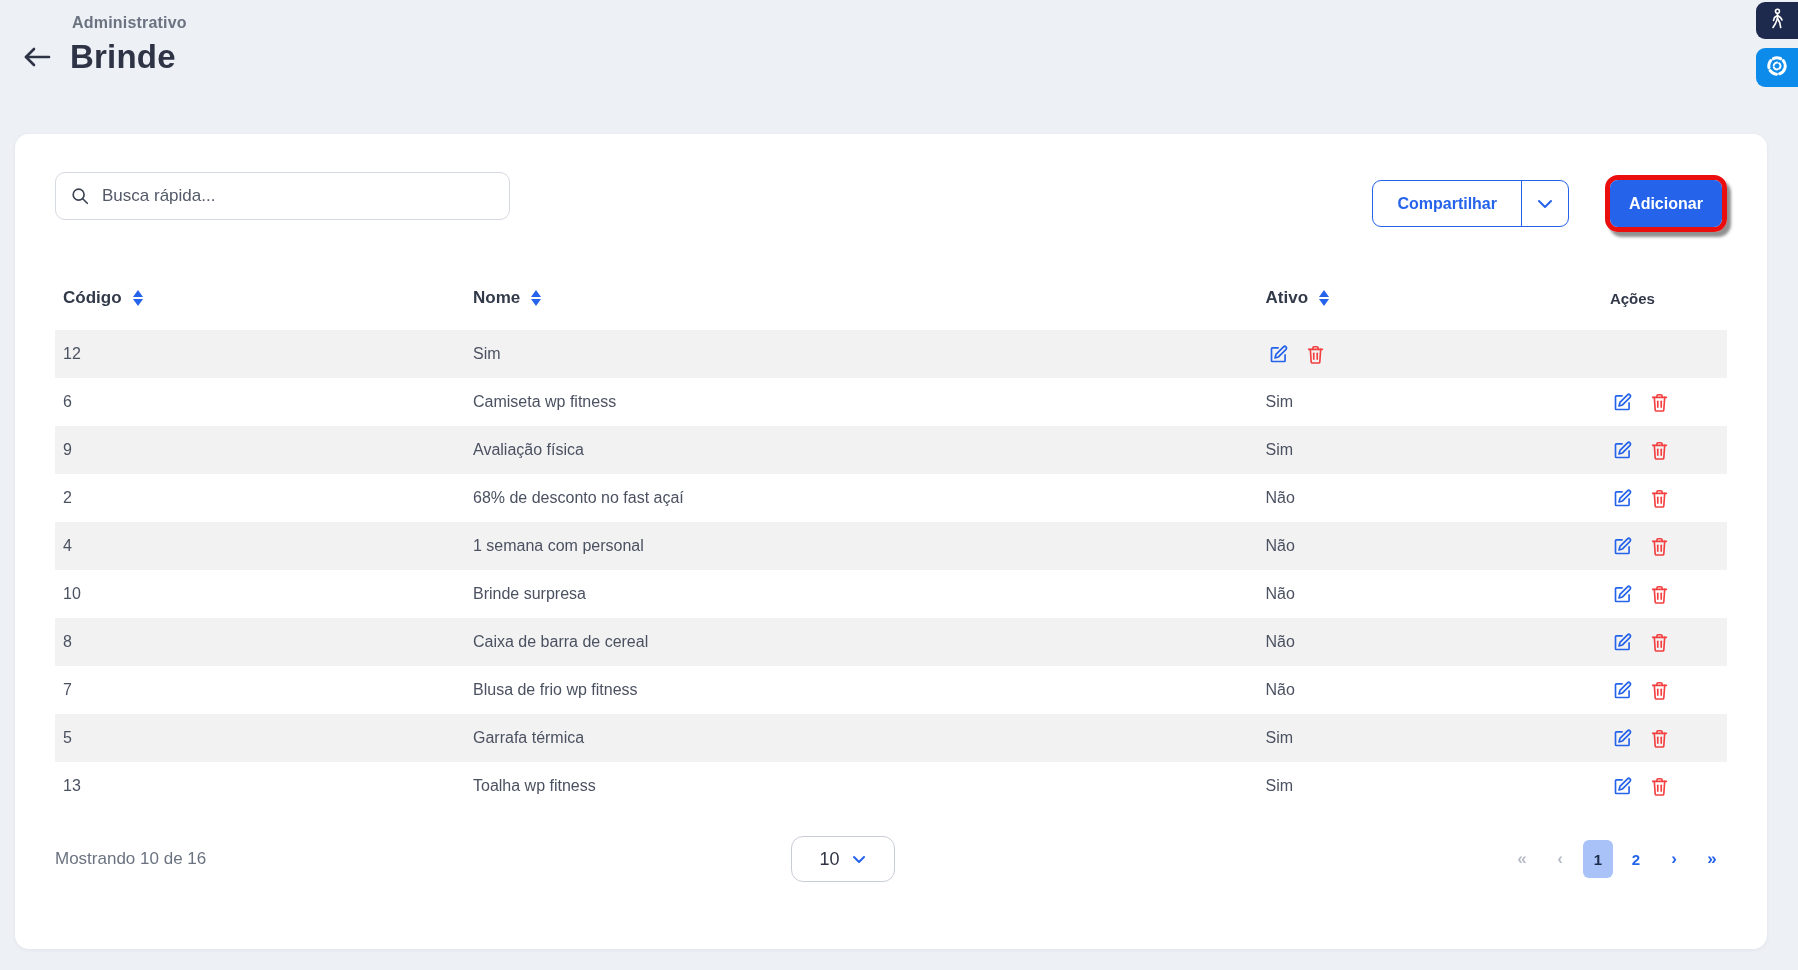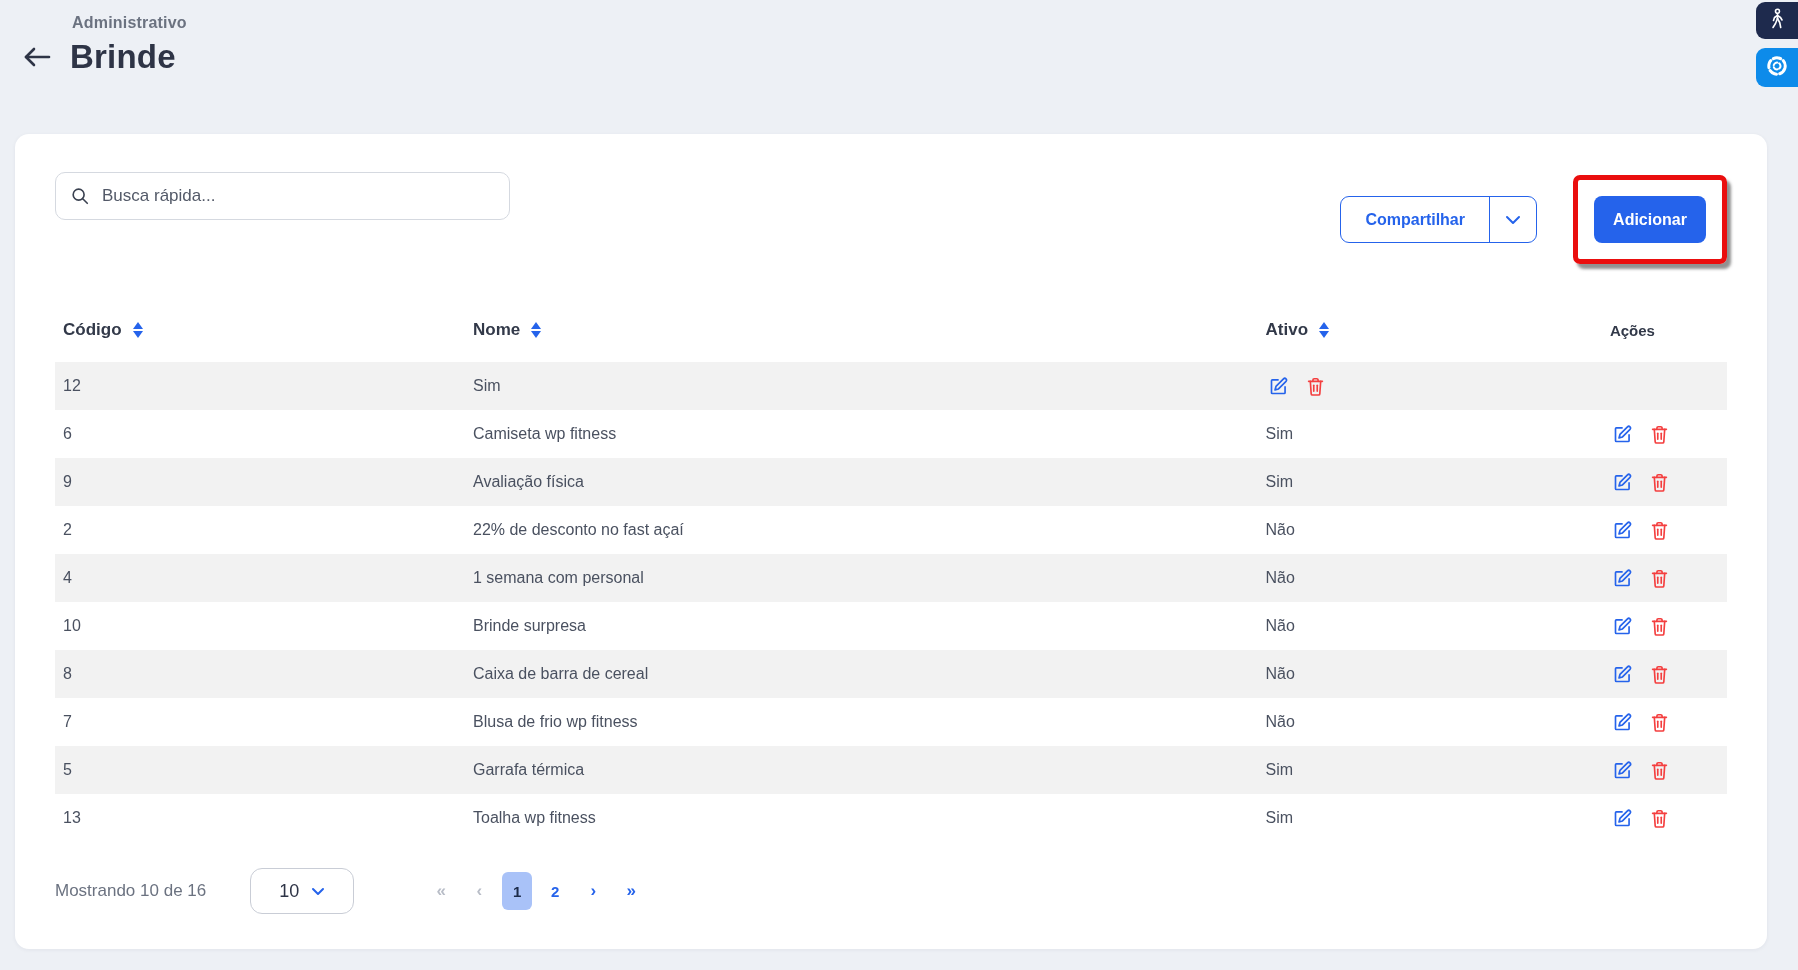--- a/index.html
+++ b/index.html
@@ -49,21 +49,21 @@
 
   .toolbar-right { display:flex; align-items:center; margin-top:3px; }
   .split-btn {
     display:flex; align-items:stretch; height:47px; border:1.5px solid #2563eb; border-radius:9px;
     background:#fff; overflow:hidden; cursor:pointer;
   }
   .split-main { padding:0 24px; display:flex; align-items:center; font-size:16px; font-weight:bold; color:#2563eb; }
   .split-caret { width:47px; display:flex; align-items:center; justify-content:center; border-left:1.5px solid #2563eb; }
 
   .annotation-box {
-    margin-left:36px; border:5px solid #ea0e0e; border-radius:7px; padding:16px;
+    margin-left:36px; border:5px solid #ea0e0e; border-radius:13px; padding:0;
     box-shadow:4px 5px 3px rgba(55,55,55,.55);
   }
   .add-btn {
     width:112px; height:47px; background:#2563eb; color:#fff; border:none; border-radius:8px;
     font-size:16px; font-weight:bold; cursor:pointer; display:flex; align-items:center; justify-content:center;
     font-family:"Liberation Sans","DejaVu Sans",sans-serif;
   }
 
   
   .table { margin-top:34px; }
@@ -75,21 +75,21 @@
   .sort-icon .up    { width:0; height:0; border-left:5.5px solid transparent; border-right:5.5px solid transparent; border-bottom:7px solid #2563eb; }
   .sort-icon .down  { width:0; height:0; border-left:5.5px solid transparent; border-right:5.5px solid transparent; border-top:7px solid #2563eb; margin-top:2.5px; }
 
   .t-body .t-row { height:48px; font-size:16px; color:#4a5160; }
   .t-body .t-row:nth-child(odd) { background:#f2f2f2; }
   .cell { padding-left:8px; }
   .actions-cell { display:flex; align-items:center; gap:16px; padding-left:2px; }
   .icon-btn { width:21px; height:21px; cursor:pointer; display:flex; align-items:center; justify-content:center; background:none; border:none; padding:0; }
 
   
-  .table-footer { display:flex; align-items:center; justify-content:flex-start; margin-top:26px;gap:26px; }
+  .table-footer { display:flex; align-items:center; justify-content:space-between; margin-top:26px; }
   .showing-text { font-size:17px; color:#6b7280; }
   .page-size {
     margin-left:18px; width:104px; height:46px; border:1px solid #c9cdd6; border-radius:12px;
     display:flex; align-items:center; justify-content:center; gap:12px; cursor:pointer; background:#fff;
   }
   .page-size .val { font-size:18px; color:#2e3446; }
   .pagination { display:flex; align-items:center; margin-left:46px; gap:8px; }
   .pg-item { min-width:30px; height:38px; display:flex; align-items:center; justify-content:center;
              font-size:16px; font-weight:bold; cursor:pointer; border-radius:6px; background:none; border:none;
              font-family:"Liberation Sans","DejaVu Sans",sans-serif; }
@@ -255,21 +255,21 @@
                 <path d="M8 6V4.5A1.5 1.5 0 0 1 9.5 3h3A1.5 1.5 0 0 1 14 4.5V6"></path>
                 <path d="M5 6l1 14.5a1.5 1.5 0 0 0 1.5 1.4h7a1.5 1.5 0 0 0 1.5-1.4L17 6"></path>
                 <path d="M9 10.5v7"></path>
                 <path d="M13 10.5v7"></path>
               </svg>
             </button>
         </div>
       </div>
       <div class="t-row">
         <div class="cell">2</div>
-        <div>22% de desconto no fast açaí</div>
+        <div>68% de desconto no fast açaí</div>
         <div>Não</div>
         <div class="actions-cell">
           <button class="icon-btn">
               <svg width="21" height="21" viewBox="0 0 24 24" fill="none" stroke="#2563eb" stroke-width="1.9" stroke-linecap="round" stroke-linejoin="round">
                 <path d="M11.5 4.5H5a1 1 0 0 0-1 1V19a1 1 0 0 0 1 1h13.5a1 1 0 0 0 1-1v-6.5"></path>
                 <path d="M17.7 3.3a2.05 2.05 0 0 1 2.9 2.9L12 14.8l-4 1.1 1.1-4z"></path>
               </svg>
             </button>
           <button class="icon-btn">
               <svg width="19" height="21" viewBox="0 0 22 24" fill="none" stroke="#f43f3f" stroke-width="1.9" stroke-linecap="round" stroke-linejoin="round">

